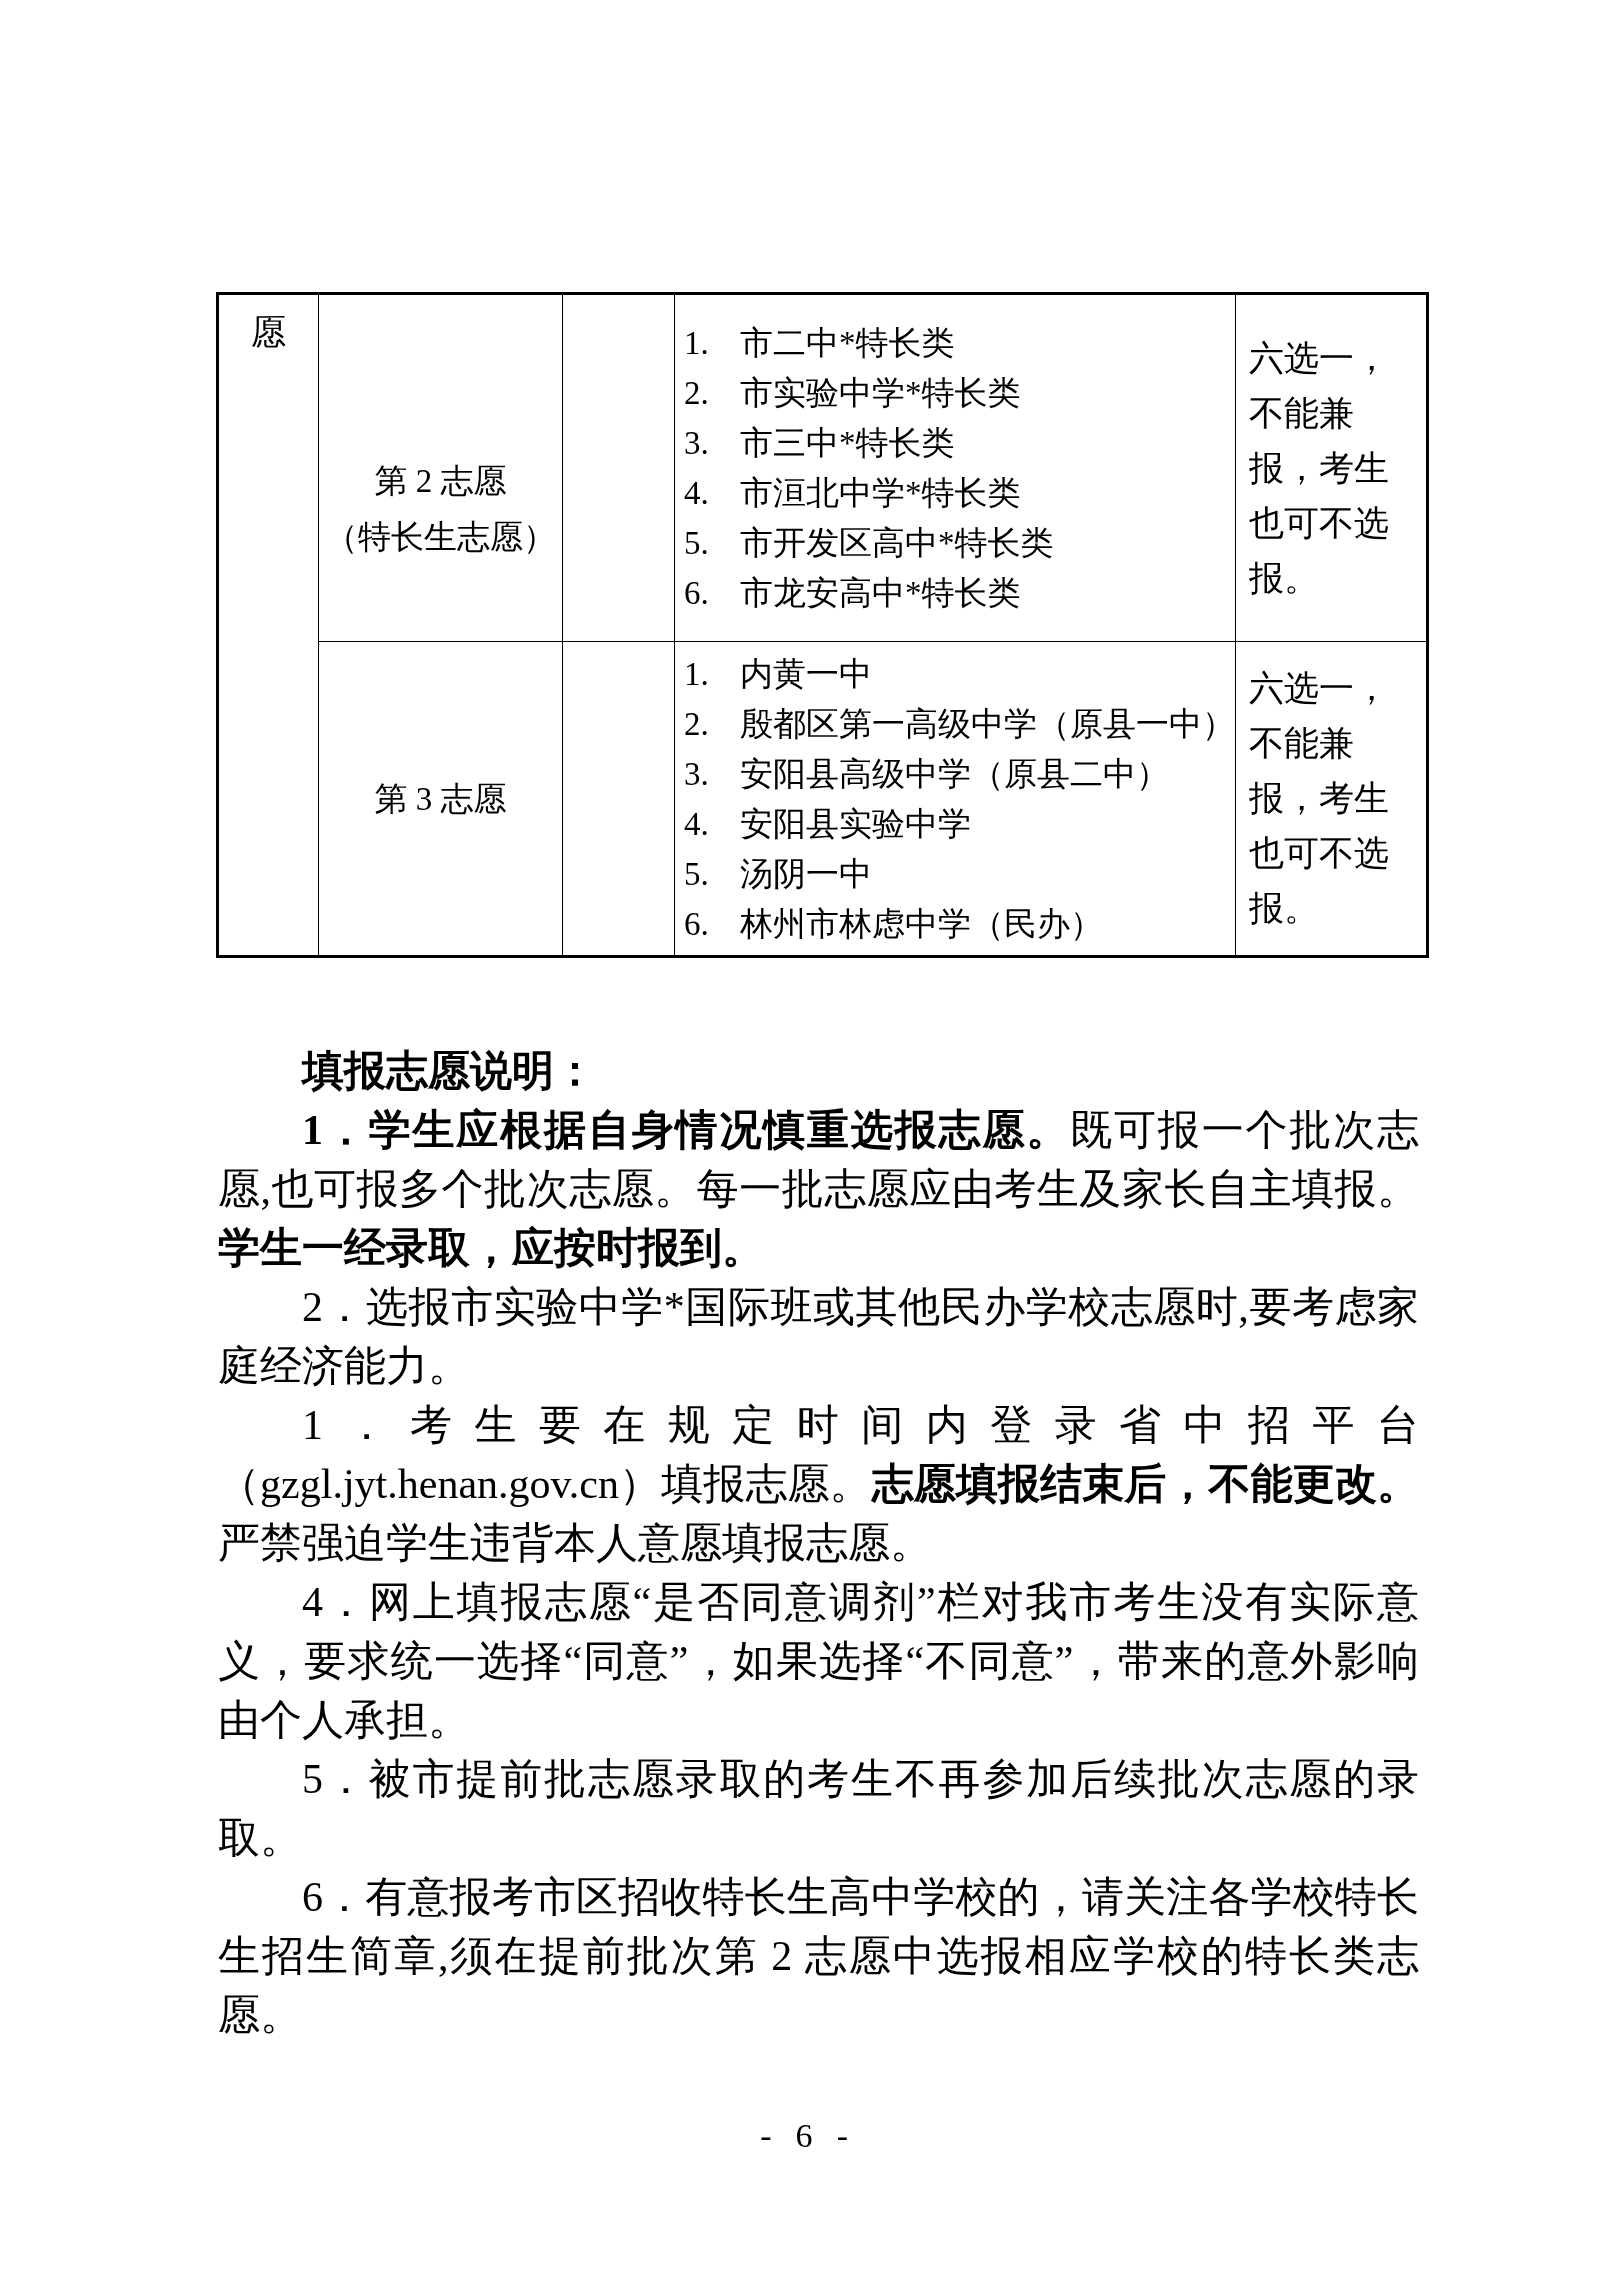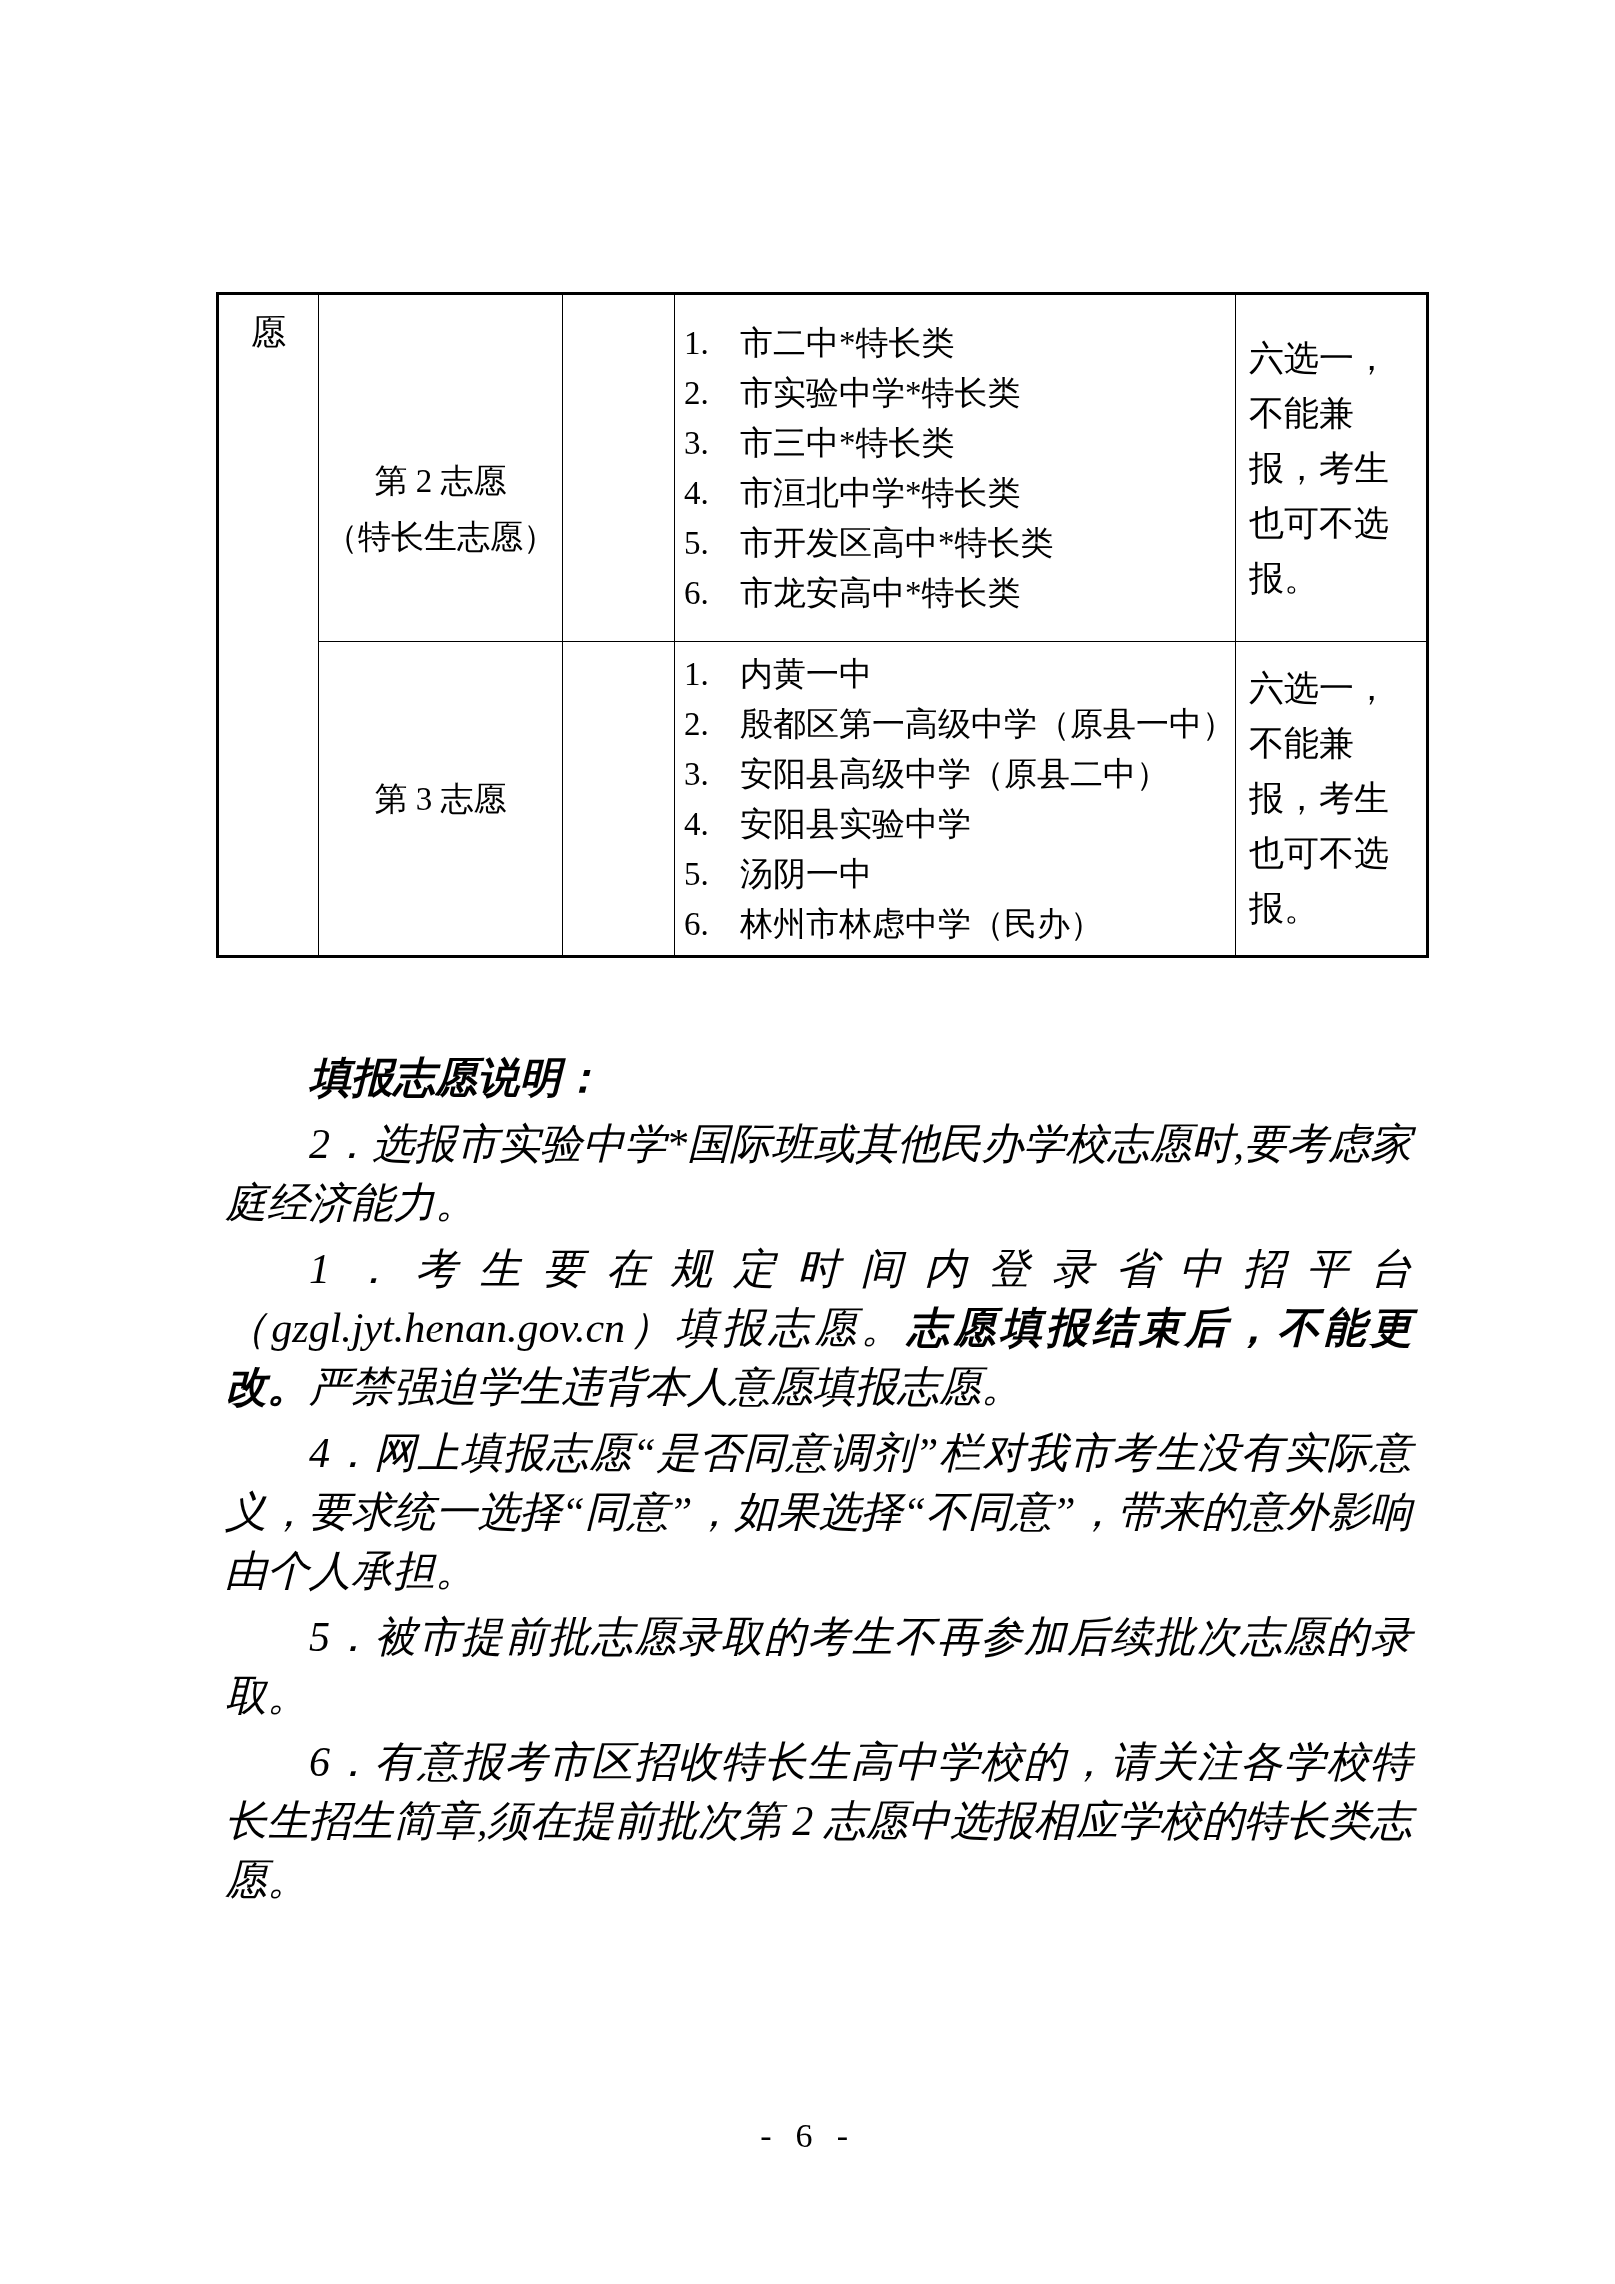--- a/index.html
+++ b/index.html
@@ -72,23 +72,22 @@
   .doc-body {
     position: absolute;
     left: 218px;
     top: 1042px;
     width: 1201px;
     font-size: 42px;
     line-height: 59px;
     text-align: justify;
   }
   .doc-body p {
-    margin: 7px;
+    margin: 0;
     text-indent: 2em;
-    font-style: italic;
   }
   .doc-body .b {
     font-weight: 700;
   }
   .doc-body p.heading {
     font-weight: 700;
     text-align: left;
   }
   .doc-body p.p-spread {
     text-indent: 0;
@@ -163,20 +162,21 @@
     <td class="note-cell">
       <span>六选一，不能兼报，考生也可不选报。</span>
     </td>
   </tr>
   </tbody>
 </table>
 
 <div class="doc-body">
   <p class="heading">填报志愿说明：</p>
 
+  <p><span class="b">1．学生应根据自身情况慎重选报志愿。</span><span>既可报一个批次志愿,也可报多个批次志愿。每一批志愿应由考生及家长自主填报。</span><span class="b">学生一经录取，应按时报到。</span></p>
 
   <p><span>2．选报市实验中学*国际班或其他民办学校志愿时,要考虑家庭经济能力。</span></p>
 
   <p class="p-spread"><span class="spread-line">1．考生要在规定时间内登录省中招平台</span><span>（gzgl.jyt.henan.gov.cn）填报志愿。</span><span class="b">志愿填报结束后，不能更改。</span><span>严禁强迫学生违背本人意愿填报志愿。</span></p>
 
   <p><span>4．网上填报志愿“是否同意调剂”栏对我市考生没有实际意义，要求统一选择“同意”，如果选择“不同意”，带来的意外影响由个人承担。</span></p>
 
   <p><span>5．被市提前批志愿录取的考生不再参加后续批次志愿的录取。</span></p>
 
   <p><span>6．有意报考市区招收特长生高中学校的，请关注各学校特长生招生简章,须在提前批次第 2 志愿中选报相应学校的特长类志愿。</span></p>

